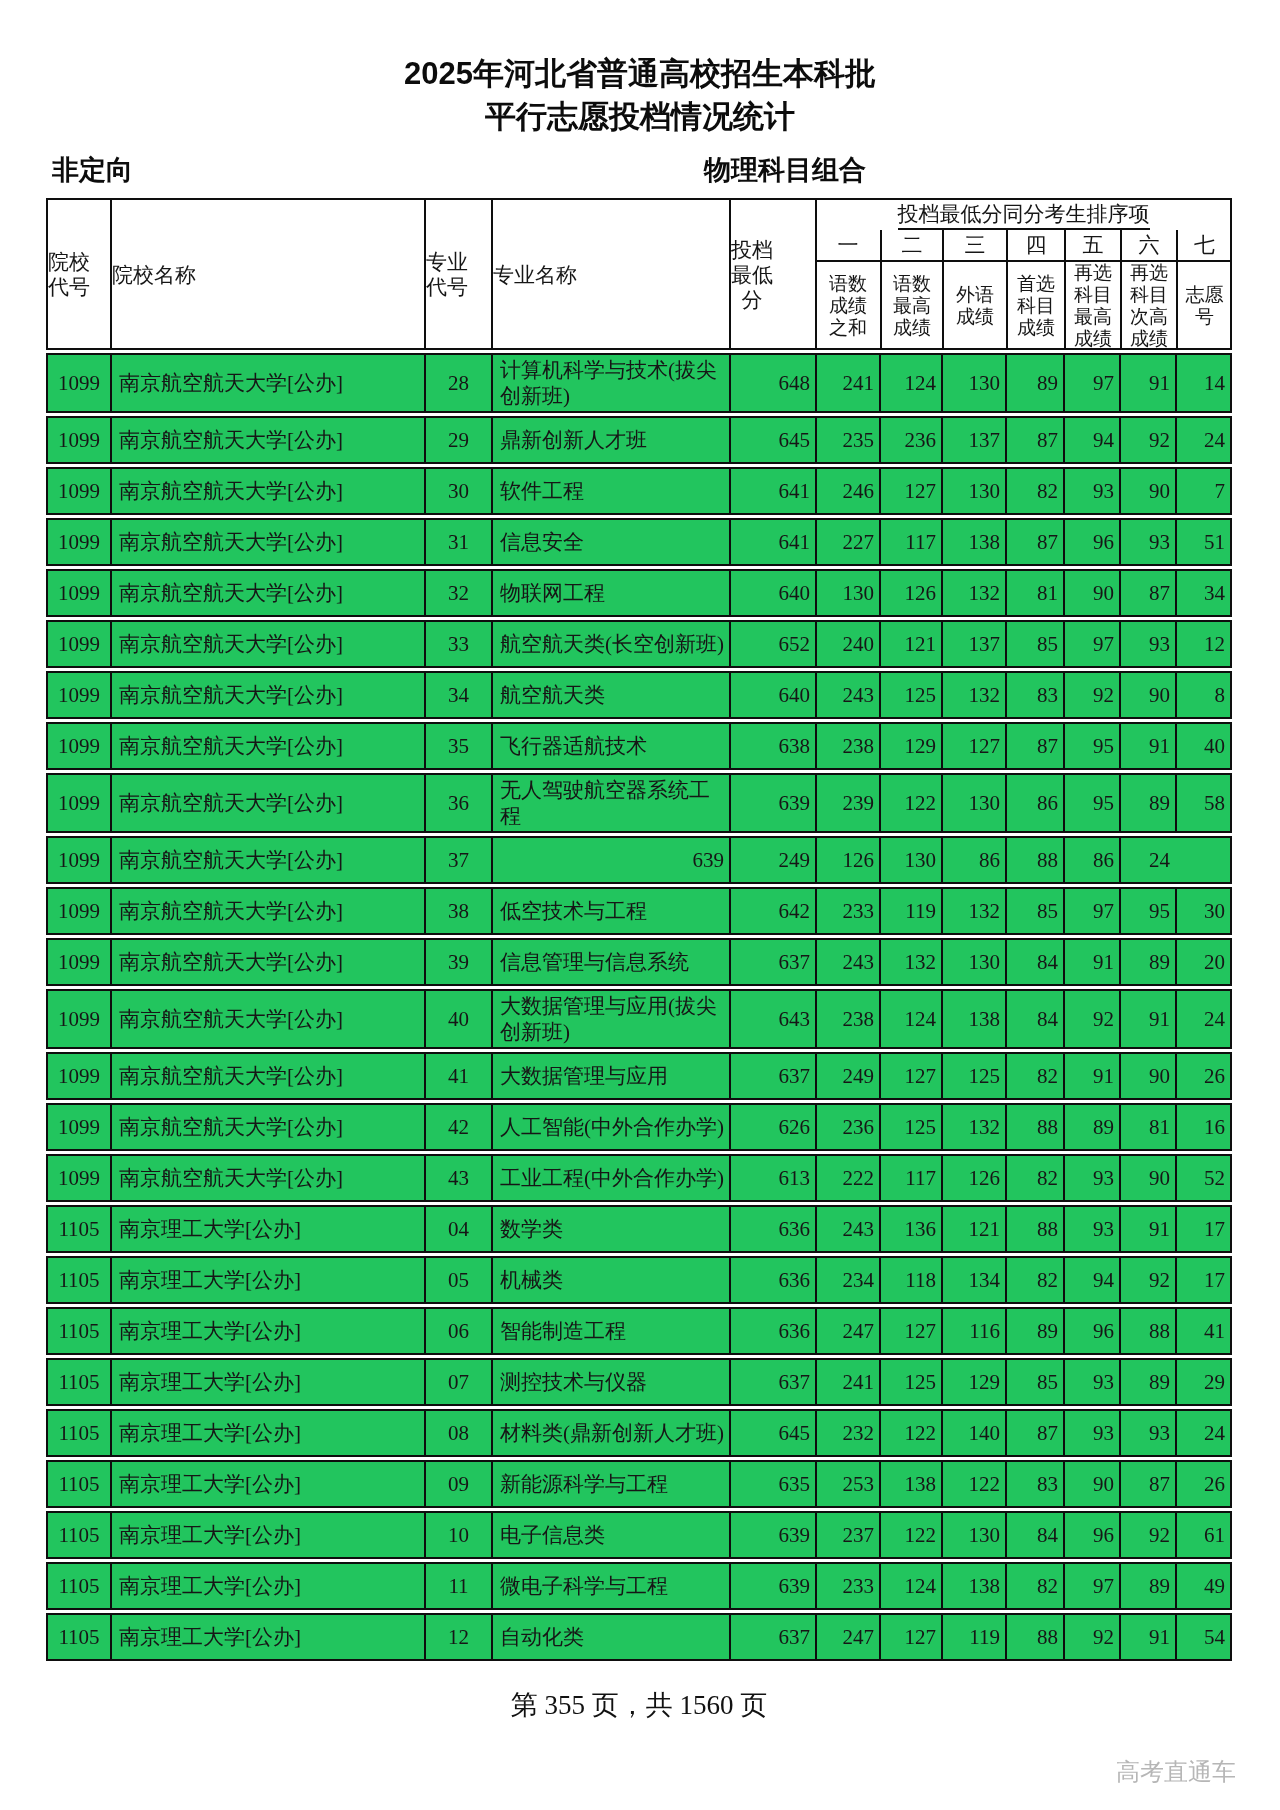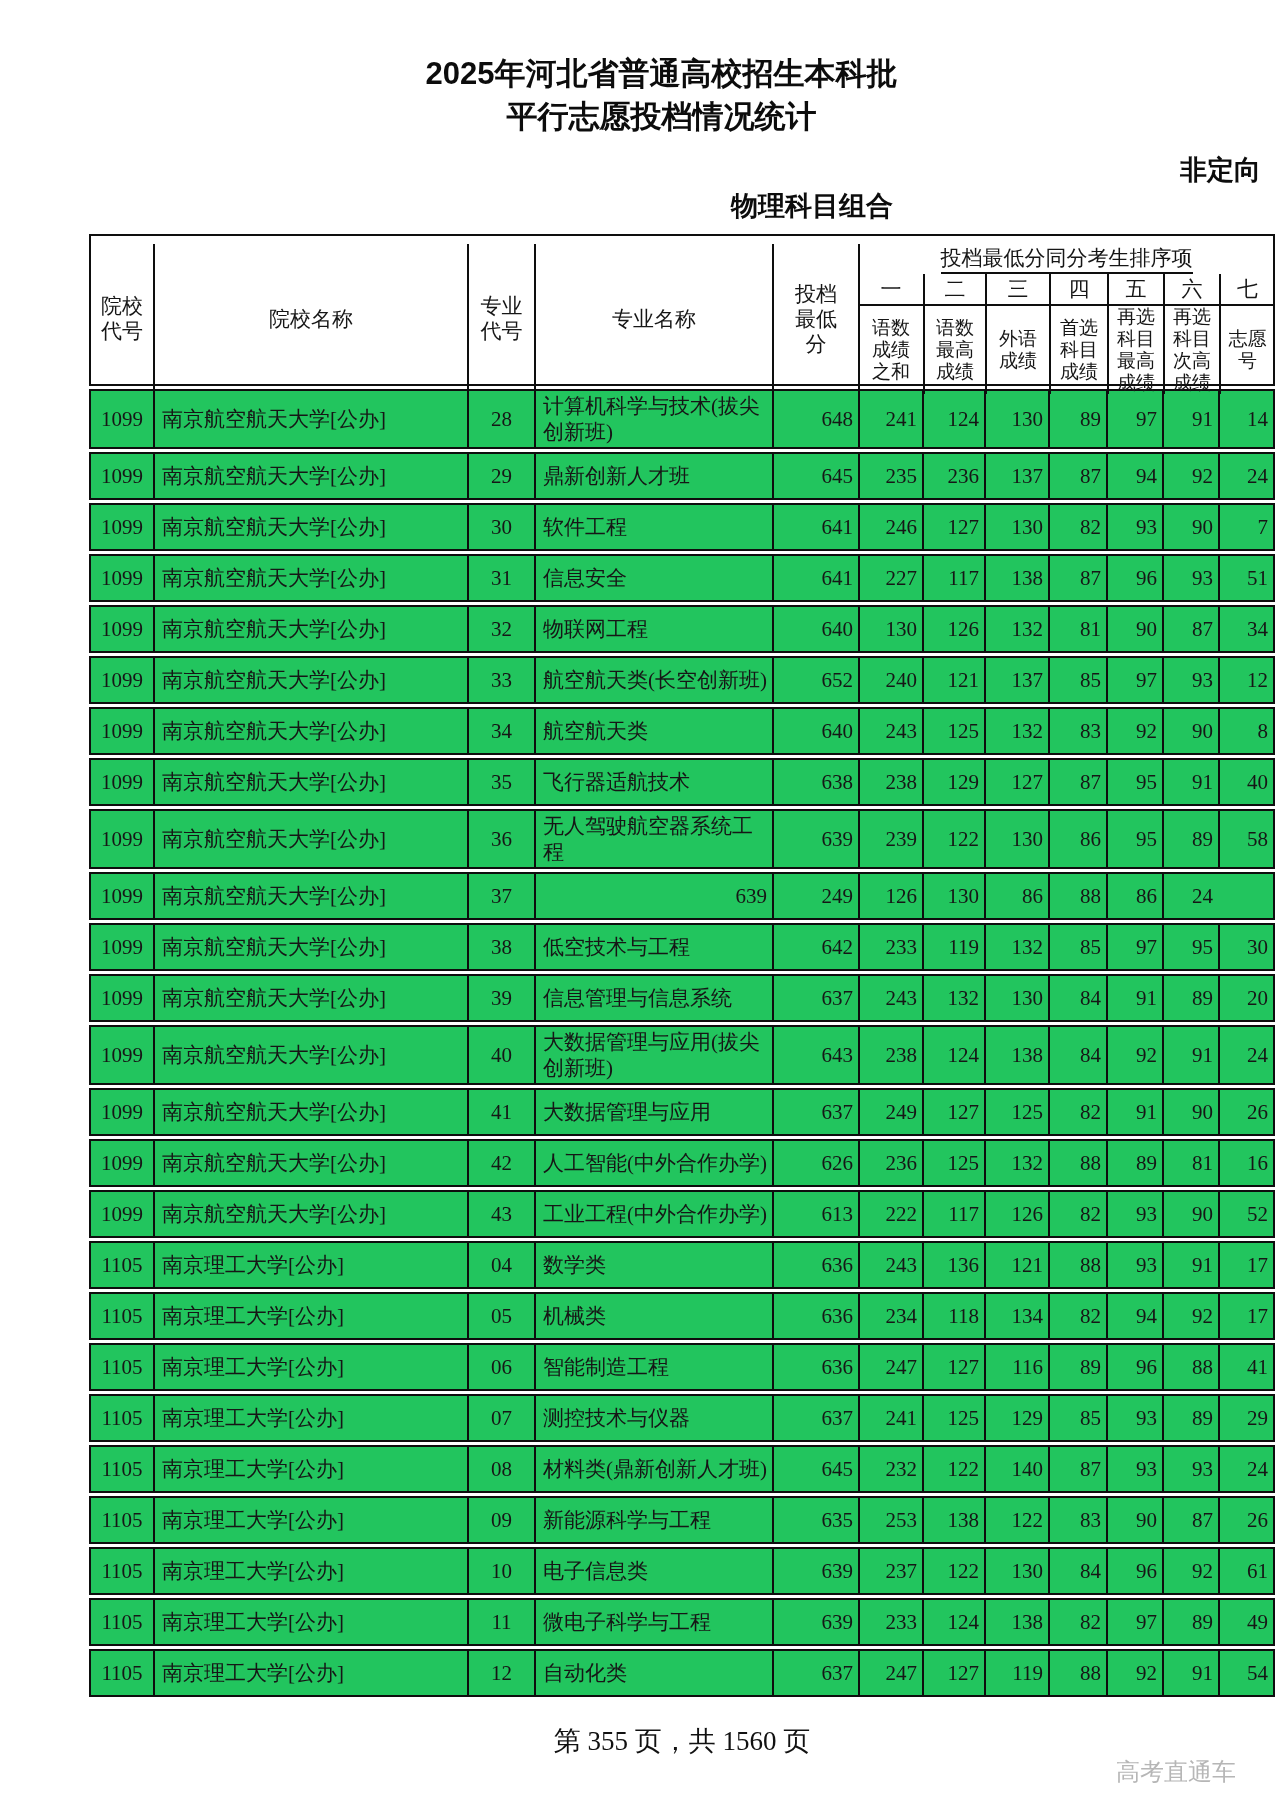--- a/index.html
+++ b/index.html
@@ -4,64 +4,63 @@
 <style>
   * { margin: 0; padding: 0; box-sizing: border-box; }
   html, body { background: #ffffff; }
   body {
     width: 1280px; height: 1810px;
     font-family: "Liberation Serif", "DejaVu Serif", serif;
     color: #161616;
     position: relative;
     overflow: hidden;
   }
-  .page { position: relative; width: 1280px; height: 1810px; padding-left: 43px; }
+  .page { position: relative; width: 1280px; height: 1810px; }
 
   
   .title-block {
     padding-top: 52px;
     text-align: center;
     font-family: "Liberation Sans", "DejaVu Sans", sans-serif;
     font-weight: bold;
     font-size: 31px;
     line-height: 43px;
     color: #0c0c0c;
   }
 
   
   .section-row {
     width: 1182px;
-    margin: 14px 0 10px 36px;
+    margin: 14px 0 10px 52px;
     display: flex;
     align-items: flex-end;
     font-family: "Liberation Sans", "DejaVu Sans", sans-serif;
     font-weight: bold;
     font-size: 27px;
     color: #0c0c0c;
-    flex-direction: column;
   }
   .section-row .label-right { margin-left: auto; margin-right: 368px; }
 
   
   :root {
     --cols: 62px 314px 67px 238px 86px 64px 62px 64px 58px 56px 56px 55px;
     --subcols: 64px 62px 64px 58px 56px 56px 55px;
     --line: 2px solid #0e0e0e;
   }
   .table { width: 1186px; margin-left: 46px; }
 
   
   .thead {
     display: grid;
     grid-template-columns: 62px 314px 67px 238px 86px 415px;
     border: var(--line);
     height: 152px;
     background: #fff;
   }
-  .thead > div { display: flex; align-items: center; justify-content: center; margin-top: 8px; }
+  .thead > div { display: flex; align-items: center; justify-content: flex-start; }
   .thead > div + div { border-left: var(--line); }
   .h-cell {
     white-space: pre-line;
     text-align: center;
     font-size: 21px;
     line-height: 25px;
   }
   .t-group { display: flex; flex-direction: column; }
   .group-title {
     height: 30px;

